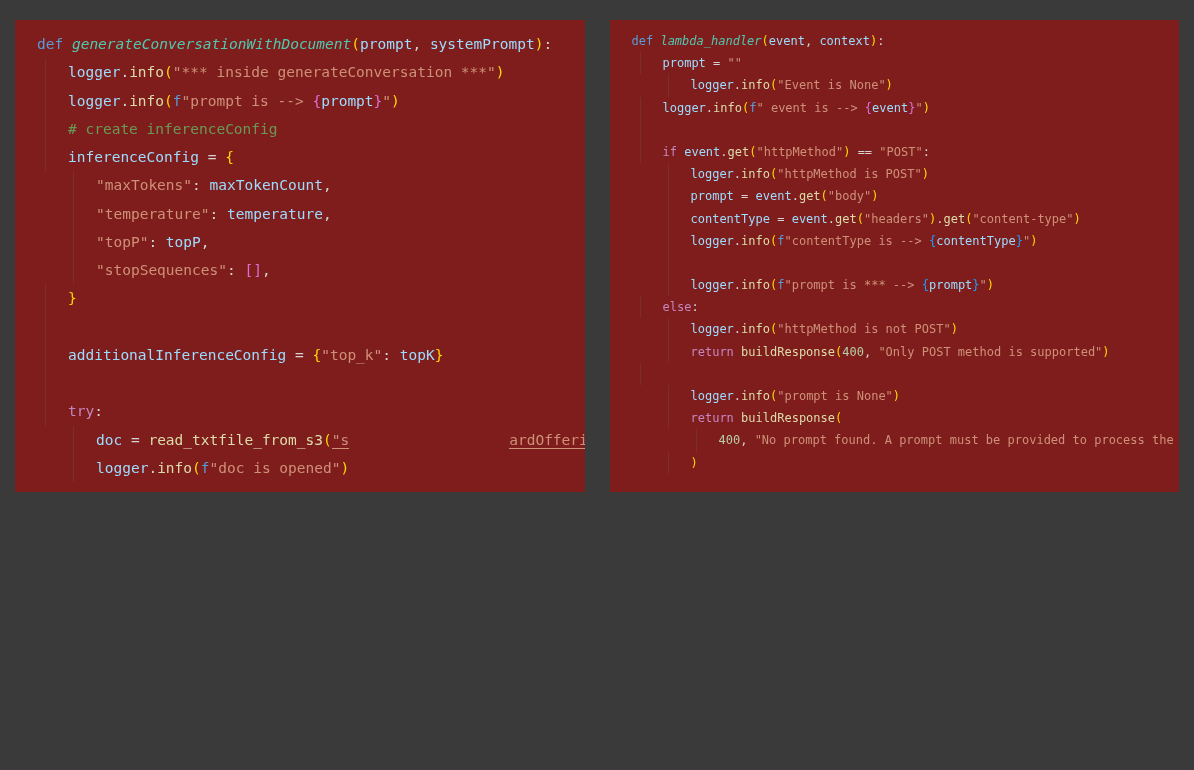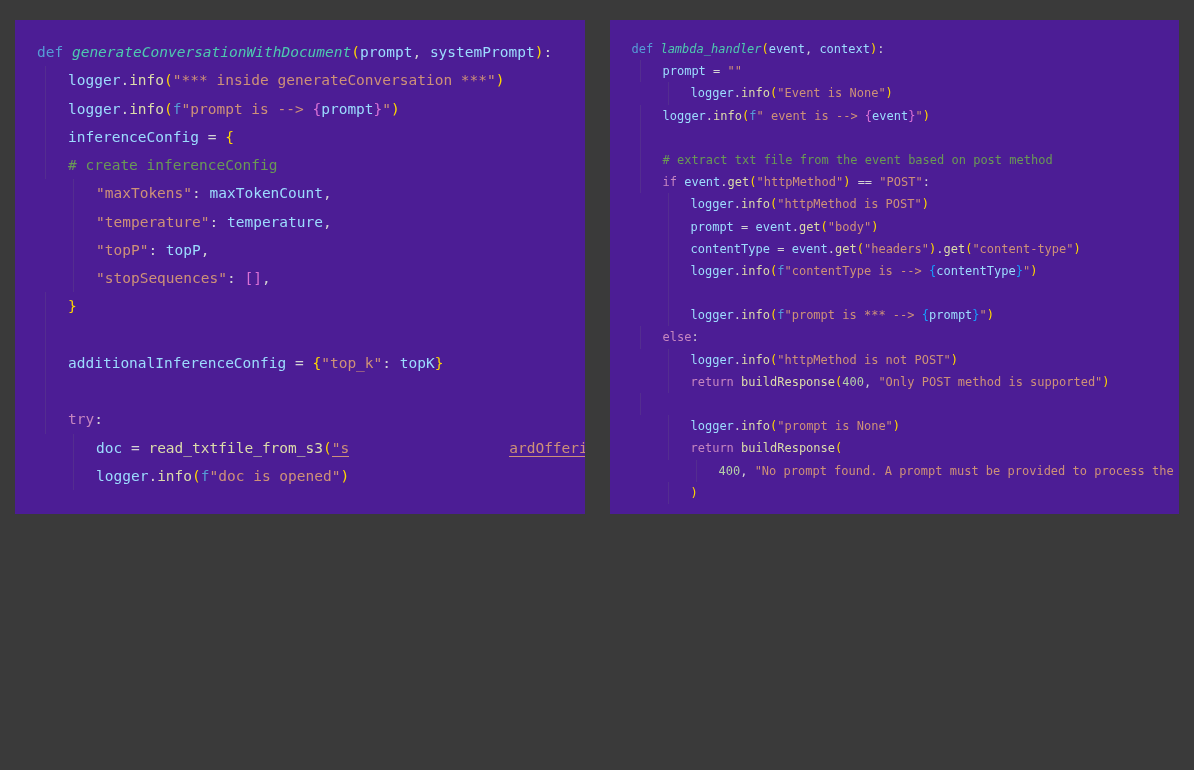--- a/index.html
+++ b/index.html
@@ -7,23 +7,23 @@
     background: #3a3a3a;
     font-family: 'Consolas', 'Monaco', monospace;
     font-size: 14.5px;
     line-height: 1.95;
     color: #d4d4d4;
     padding: 20px 15px;
     display: flex;
     gap: 25px;
   }
   .pane {
-    background: #4c1d95;
+    background: #7f1d1d;
     flex: 1;
-    padding: 18px 14px 10px 6px;
+    padding: 10px 14px 10px 6px;
     overflow: hidden;
     position: relative;
   }
   .line { white-space: pre; padding-left: 16px;}
   .d0 { padding-left: 16px; }
   .bl { border-left: 1px solid rgba(120,120,120,0.18); margin-left: 24px; padding-left: 22px;}
   .bl2 { border-left: 1px solid rgba(120,120,120,0.18); margin-left: 52px; padding-left: 22px;}
   .bl3 { border-left: 1px solid rgba(120,120,120,0.18); margin-left: 80px; padding-left: 22px;}
 
   .kw { color: #569cd6; }
@@ -44,23 +44,23 @@
 </head>
 <body>
 
 <div class="pane">
   <div class="line d0"><span class="kw">def </span><span class="fname">generateConversationWithDocument</span><span class="yel">(</span><span class="param">prompt</span><span class="pun">, </span><span class="param">systemPrompt</span><span class="yel">)</span><span class="pun">:</span></div>
 
   <div class="line bl"><span class="var">logger</span><span class="pun">.</span><span class="fn">info</span><span class="yel">(</span><span class="str">"*** inside generateConversation ***"</span><span class="yel">)</span></div>
 
   <div class="line bl"><span class="var">logger</span><span class="pun">.</span><span class="fn">info</span><span class="yel">(</span><span class="kw">f</span><span class="str">"prompt is --&gt; </span><span class="mag">{</span><span class="var">prompt</span><span class="mag">}</span><span class="str">"</span><span class="yel">)</span></div>
 
+  <div class="line bl"><span class="cmt"># create inferenceConfig</span></div>
+
   <div class="line bl"><span class="var">inferenceConfig</span><span class="pun"> = </span><span class="yel">{</span></div>
-
-  <div class="line bl"><span class="cmt"># create inferenceConfig</span></div>
 
   <div class="line bl2"><span class="str">"maxTokens"</span><span class="pun">: </span><span class="var">maxTokenCount</span><span class="pun">,</span></div>
 
   <div class="line bl2"><span class="str">"temperature"</span><span class="pun">: </span><span class="var">temperature</span><span class="pun">,</span></div>
 
   <div class="line bl2"><span class="str">"topP"</span><span class="pun">: </span><span class="var">topP</span><span class="pun">,</span></div>
 
   <div class="line bl2"><span class="str">"stopSequences"</span><span class="pun">: </span><span class="mag">[</span><span class="mag">]</span><span class="pun">,</span></div>
 
   <div class="line bl"><span class="yel">}</span></div>
@@ -86,21 +86,20 @@
 
   <div class="line bl"><span class="var">prompt</span><span class="pun"> = </span><span class="str">""</span></div>
 
 
   <div class="line bl2"><span class="var">logger</span><span class="pun">.</span><span class="fn">info</span><span class="yel">(</span><span class="str">"Event is None"</span><span class="yel">)</span></div>
 
   <div class="line bl"><span class="var">logger</span><span class="pun">.</span><span class="fn">info</span><span class="yel">(</span><span class="kw">f</span><span class="str">" event is --&gt; </span><span class="mag">{</span><span class="var">event</span><span class="mag">}</span><span class="str">"</span><span class="yel">)</span></div>
 
   <div class="line bl">&nbsp;</div>
 
-  <div class="line bl"><span class="cmt"># extract txt file from the event based on post method</span></div>
 
   <div class="line bl"><span class="kw2">if </span><span class="var">event</span><span class="pun">.</span><span class="fn">get</span><span class="yel">(</span><span class="str">"httpMethod"</span><span class="yel">)</span><span class="pun"> == </span><span class="str">"POST"</span><span class="pun">:</span></div>
 
   <div class="line bl2"><span class="var">logger</span><span class="pun">.</span><span class="fn">info</span><span class="yel">(</span><span class="str">"httpMethod is POST"</span><span class="yel">)</span></div>
 
   <div class="line bl2"><span class="var">prompt</span><span class="pun"> = </span><span class="var">event</span><span class="pun">.</span><span class="fn">get</span><span class="yel">(</span><span class="str">"body"</span><span class="yel">)</span></div>
 
   <div class="line bl2"><span class="var">contentType</span><span class="pun"> = </span><span class="var">event</span><span class="pun">.</span><span class="fn">get</span><span class="yel">(</span><span class="str">"headers"</span><span class="yel">)</span><span class="pun">.</span><span class="fn">get</span><span class="yel">(</span><span class="str">"content-type"</span><span class="yel">)</span></div>
 
   <div class="line bl2"><span class="var">logger</span><span class="pun">.</span><span class="fn">info</span><span class="yel">(</span><span class="kw">f</span><span class="str">"contentType is --&gt; </span><span class="blu">{</span><span class="var">contentType</span><span class="blu">}</span><span class="str">"</span><span class="yel">)</span></div>

